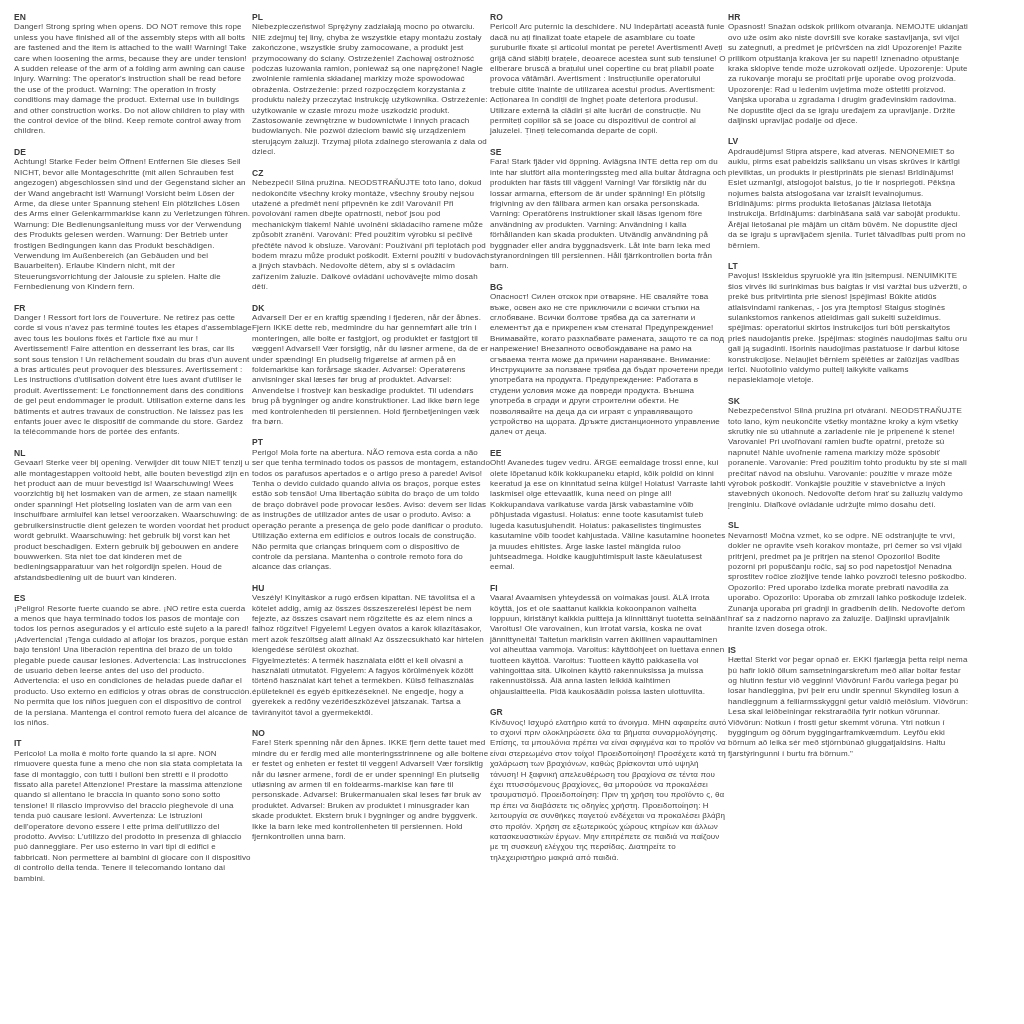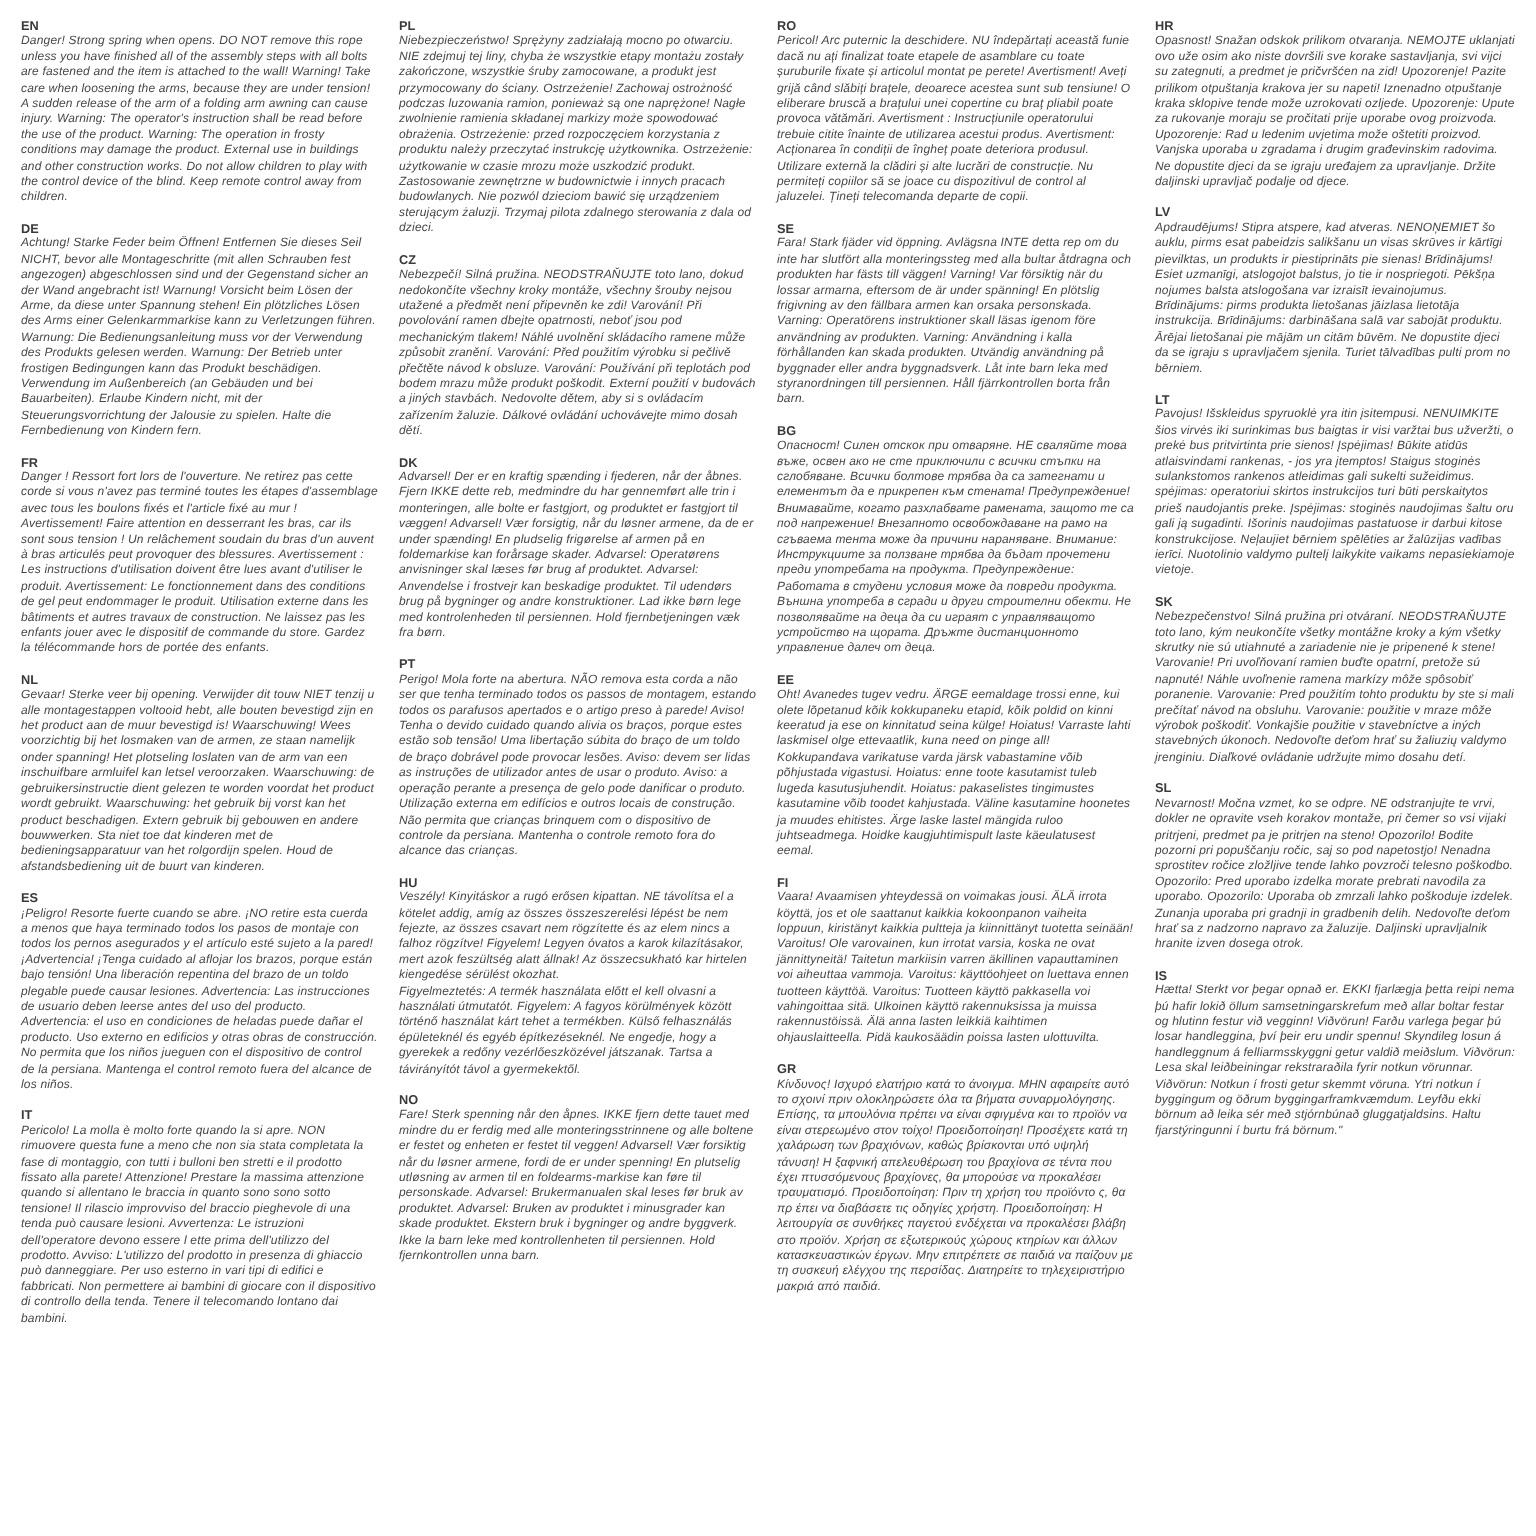--- a/index.html
+++ b/index.html
@@ -10,21 +10,20 @@
     height: 1024px;
     overflow: hidden;
   }
   .page {
     box-sizing: border-box;
     width: 1012px;
     height: 1024px;
     padding: 12px 10px 5px 14px;
     display: grid;
     grid-template-columns: 238px 238px 238px 240px;
-    column-gap: 14px;
     align-items: start;
     font-family: "Liberation Sans", sans-serif;
     color: #3f3f3f;
   }
   .col {
     display: block;
   }
   .block {
     margin-bottom: 10px;
   }
@@ -33,21 +32,20 @@
     line-height: 10.4px;
     font-weight: bold;
     color: #3a3a3a;
   }
   .text {
     font-size: 8px;
     line-height: 10.4px;
     letter-spacing: 0.12px;
     white-space: pre-line;
     color: #464646;
-    font-style: italic;
   }
 </style>
 </head>
 <body>
 
 <div class="page">
   <div class="col">
       <div class="block">
         <div class="lang">EN</div>
         <div class="text">Danger! Strong spring when opens. DO NOT remove this rope unless you have finished all of the assembly steps with all bolts are fastened and the item is attached to the wall! Warning! Take care when loosening the arms, because they are under tension! A sudden release of the arm of a folding arm awning can cause injury. Warning: The operator's instruction shall be read before the use of the product. Warning: The operation in frosty conditions may damage the product. External use in buildings and other construction works. Do not allow children to play with the control device of the blind. Keep remote control away from children.</div>

